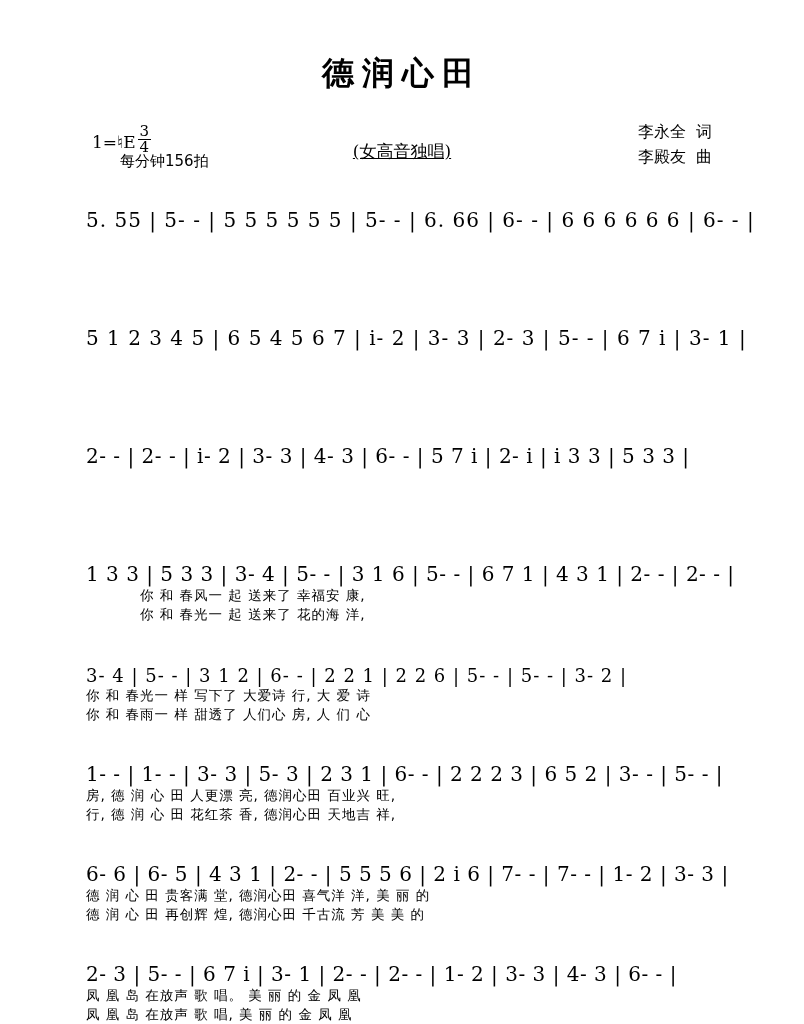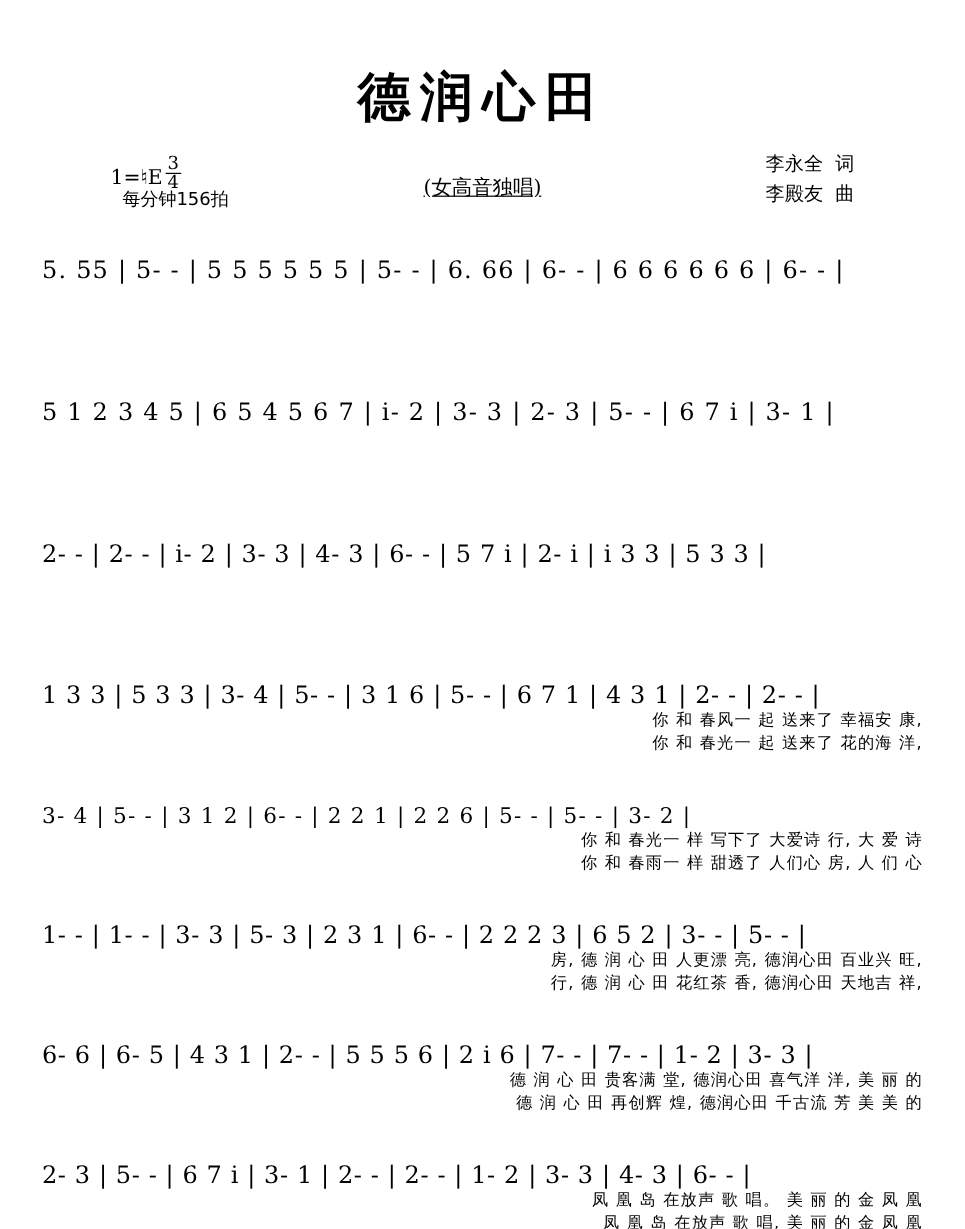--- a/index.html
+++ b/index.html
@@ -18,31 +18,31 @@
   .page {
     position: relative;
     width: 804px;
     height: 1024px;
   }
 
   
   .title {
     text-align: center;
     font-family: "DejaVu Serif", serif;
-    font-size: 44px;
+    font-size: 32px;
     font-weight: bold;
     letter-spacing: 8px;
     margin-top: 52px;
   }
 
   
   .meta {
     position: relative;
     height: 64px;
-    margin-top: 14px;
+    margin-top: 24px;
   }
   .key-sig {
     position: absolute;
     left: 92px;
     top: 4px;
     font-size: 17px;
     font-family: "DejaVu Serif", serif;
     white-space: nowrap;
   }
   .key-sig .frac {
@@ -57,21 +57,21 @@
     display: block;
     border-bottom: 1.5px solid #000;
     padding: 0 2px;
   }
   .key-sig .frac .den {
     display: block;
     padding: 0 2px;
   }
   .tempo {
     position: absolute;
-    left: 102px;
+    left: 120px;
     top: 32px;
     font-size: 15px;
     font-family: "DejaVu Sans", sans-serif;
   }
   .subtitle {
     position: absolute;
     left: 0;
     right: 0;
     top: 20px;
     text-align: center;
@@ -93,21 +93,21 @@
   }
   .credits .role {
     display: inline-block;
     width: 26px;
     text-align: right;
   }
 
   
   .systems {
     margin-top: 6px;
-    padding: 0 35px;
+    padding: 0 86px;
   }
   .system {
     margin-bottom: 14px;
   }
   .notes {
     font-family: "DejaVu Serif", serif;
     font-size: 20px;
     letter-spacing: 0px;
     white-space: nowrap;
     display: flex;
@@ -116,21 +116,20 @@
   }
 
   
   .lyrics {
     font-family: "DejaVu Sans", sans-serif;
     font-size: 13.5px;
     white-space: nowrap;
     height: 19px;
     line-height: 19px;
     position: relative;
-    text-align: right;
   }
 </style>
 </head>
 <body>
 
 <div class="page">
 
   <div class="title">德润心田</div>
 
   <div class="meta">

